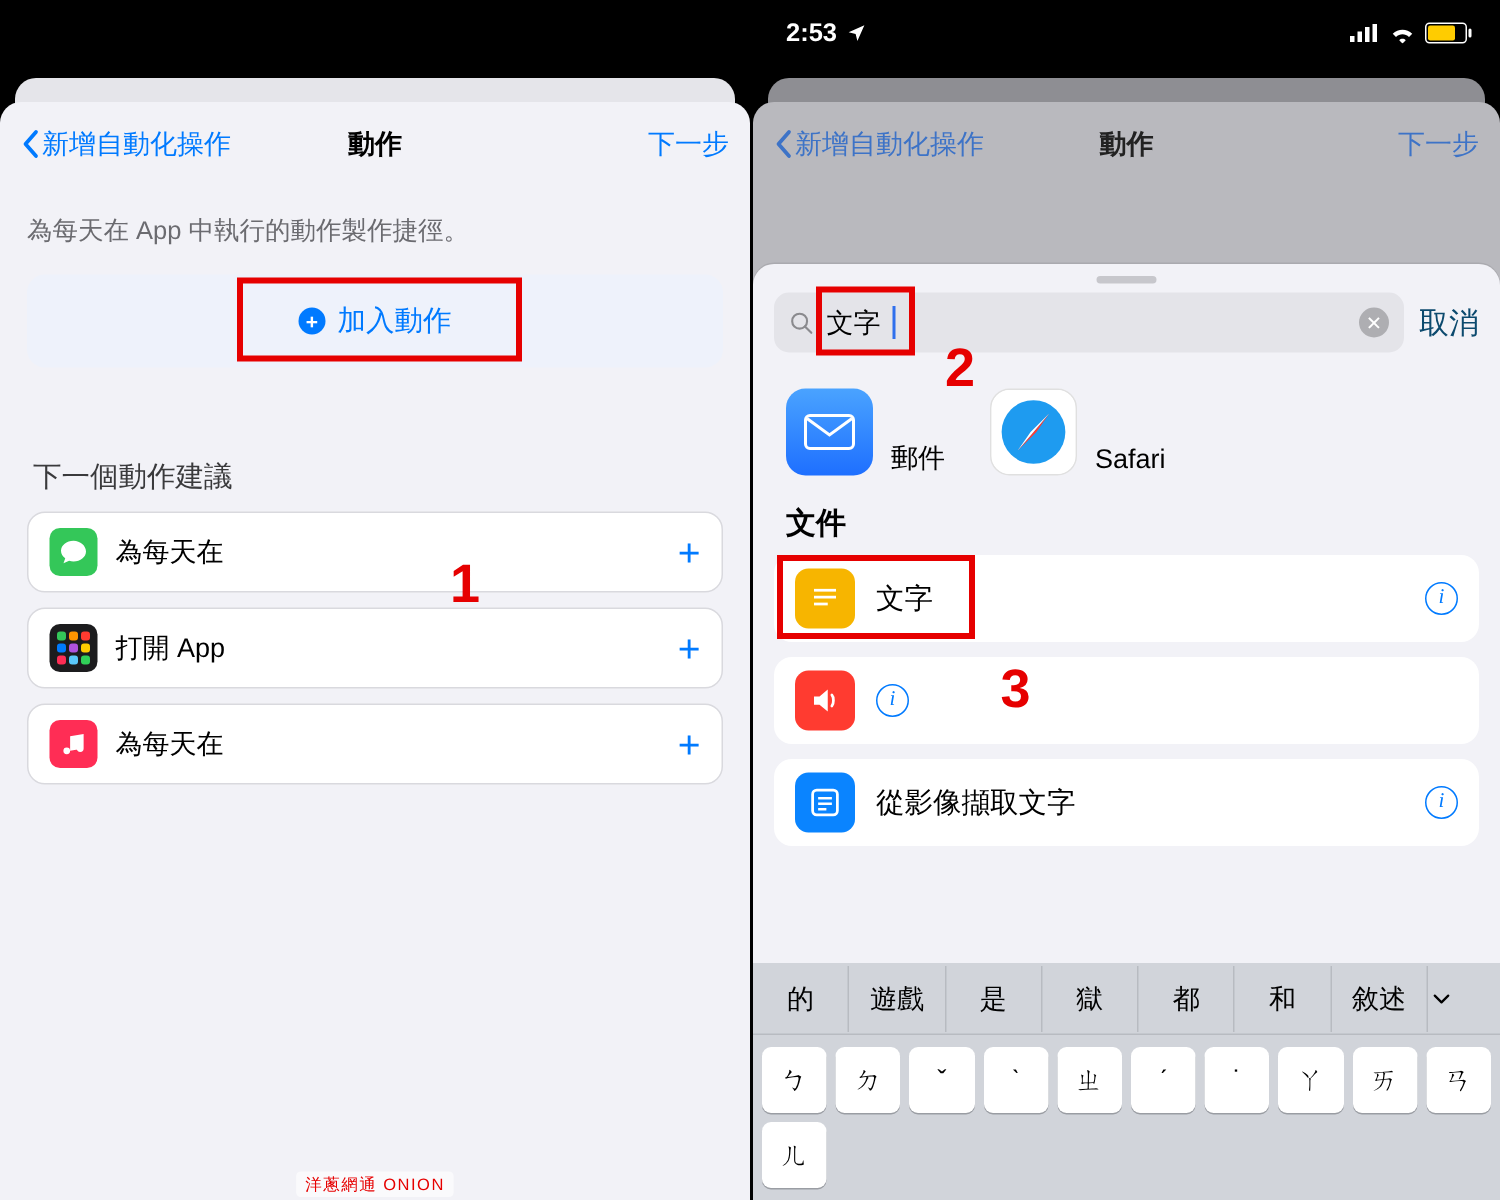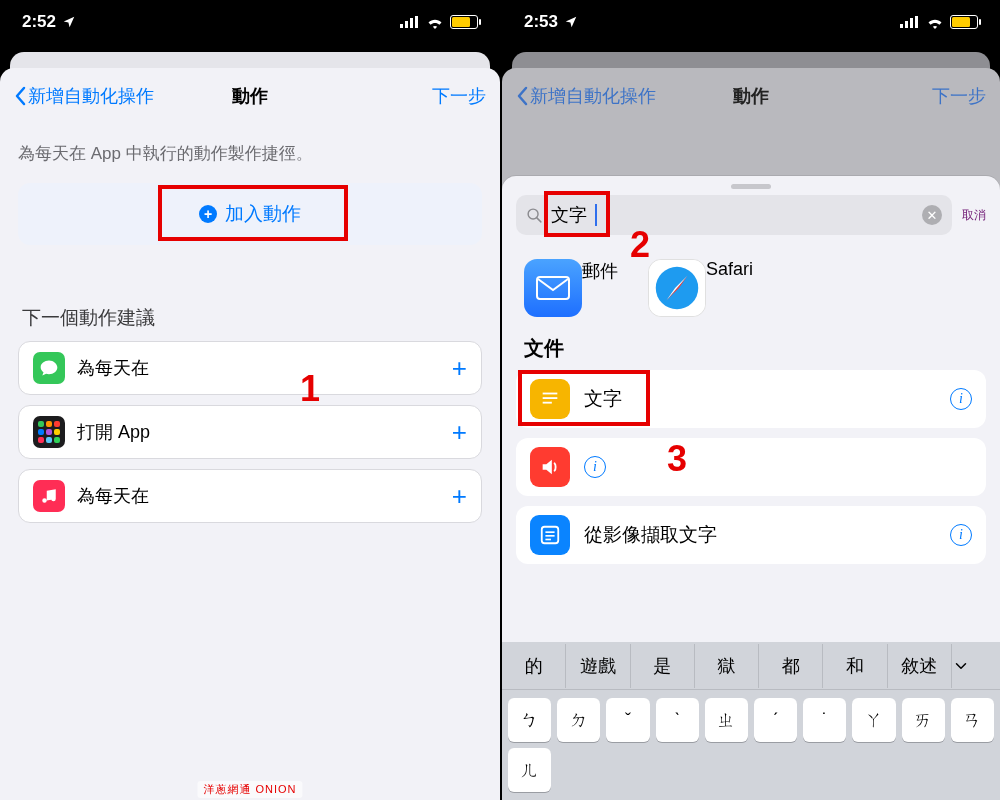--- a/index.html
+++ b/index.html
@@ -60,24 +60,24 @@
   
   .overlay-sheet { position:absolute; left:0; right:0; top:176px; bottom:0; background:#f2f2f7; border-radius:14px 14px 0 0; box-shadow:0 -1px 0 rgba(0,0,0,.08); }
   .grabber { width:40px; height:5px; background:#c7c7cc; border-radius:3px; margin:8px auto 6px; }
 
   .search-row { display:flex; align-items:center; gap:10px; padding:0 14px 10px; }
   .search-field { flex:1; background:#e4e4e9; border-radius:10px; height:40px; display:flex; align-items:center; padding:0 10px; gap:8px; position:relative; }
   .search-field .mag { color:#8a8a8e; }
   .search-field .q { font-size:18px; color:#000; }
   .search-field .caret { width:2px; height:22px; background:#2f6fed; }
   .search-field .clear { margin-left:auto; width:20px; height:20px; border-radius:50%; background:#aeaeb2; color:#fff; display:flex; align-items:center; justify-content:center; font-size:13px; }
-  .cancel { color:#701a75; font-size:12px; }
+  .cancel { color:#0c4a6e; font-size:20px; }
 
   .app-row { display:flex; gap:30px; padding:14px 22px 18px; align-items:center; }
-  .app-chip { display:flex; flex-direction:row; align-items:flex-start; gap:0; }
+  .app-chip { display:flex; flex-direction:row; align-items:flex-end; gap:12px; }
   .app-chip .big-icon { width:58px; height:58px; border-radius:13px; display:flex; align-items:center; justify-content:center; }
   .app-chip .name { font-size:18px; color:#000; }
   .ic-mail { background:linear-gradient(#4aa3ff,#1e6fff); color:#fff; font-size:30px; }
   .ic-maps { background:#fff; border:1px solid #e0e0e0; overflow:hidden; position:relative; }
   .ic-safari { background:#fff; border:1px solid #e0e0e0; position:relative; }
 
   .cat-title { font-size:20px; font-weight:600; padding:0 22px 8px; }
 
   .result-list { padding:0 14px; display:flex; flex-direction:column; gap:10px; }
   .result { background:#fff; border-radius:12px; height:58px; display:flex; align-items:center; padding:0 14px; gap:14px; position:relative; }
@@ -98,48 +98,20 @@
   .key { background:#fff; border-radius:6px; height:44px; display:flex; align-items:center; justify-content:center; box-shadow:0 1px 0 #9a9da3; font-size:18px; }
 
   .watermark { position:absolute; bottom:2px; left:50%; transform:translateX(-50%); font-size:11px; color:#e60000; background:rgba(255,255,255,.6); padding:1px 6px; border-radius:3px; letter-spacing:1px; }
 
   svg { display:block; }
 </style>
 </head>
 <body>
 
 <div class="phone">
-  <div class="statusbar">
-    <div class="left">
-      <span>2:52</span>
-      <span class="loc-arrow">
-        <svg width="14" height="14" viewBox="0 0 24 24" fill="#fff">
-            <path d="M3 11l18-8-8 18-2-8-8-2z"></path>
-          </svg>
-      </span>
-    </div>
-    <div class="right">
-      <span class="sig">
-        <svg width="20" height="12">
-            <rect x="0" y="8" width="3" height="4" fill="#fff"></rect>
-            <rect x="5" y="5" width="3" height="7" fill="#fff"></rect>
-            <rect x="10" y="2" width="3" height="10" fill="#fff"></rect>
-            <rect x="15" y="0" width="3" height="12" fill="#fff"></rect>
-          </svg>
-      </span>
-      <span class="wifi">
-        <svg width="18" height="13" viewBox="0 0 24 18" fill="#fff">
-            <path d="M12 18l-3-3c1.7-1.7 4.3-1.7 6 0l-3 3zm-6-6l-3-3c5-5 13-5 18 0l-3 3c-3.3-3.3-8.7-3.3-12 0z"></path>
-          </svg>
-      </span>
-      <span class="battery">
-          <span class="battery-fill"></span>
-        </span>
-    </div>
-  </div>
 
   <div class="sheet-bg"></div>
 
   <div class="sheet">
     <div class="navbar" style="position:relative;">
       <div class="back">
         <svg width="12" height="20" viewBox="0 0 12 20" fill="none">
             <path d="M10 2L3 10l7 8" stroke="#007aff" stroke-width="2.5" stroke-linecap="round" stroke-linejoin="round"></path>
           </svg>
         <span>新增自動化操作</span>

